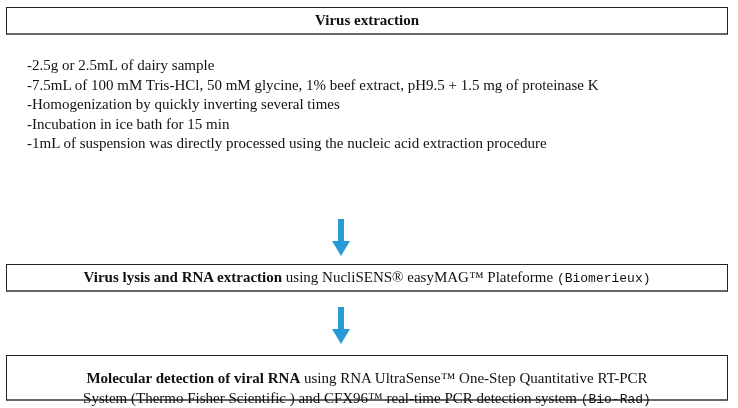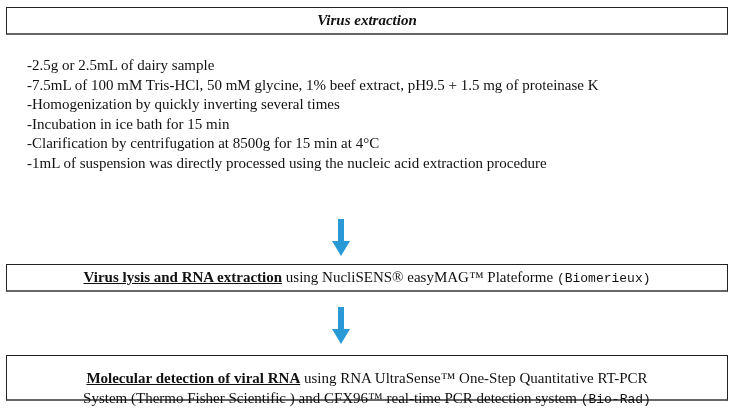--- a/index.html
+++ b/index.html
@@ -1,44 +1,43 @@
 <!DOCTYPE html>
 <html><head>
 <meta charset="utf-8">
 <style>
   html, body { margin:0; padding:0; background:#ffffff; }
   body { width:738px; height:408px; position:relative; overflow:hidden;
          font-family:"Liberation Serif","DejaVu Serif",serif; color:#111; }
   .box { position:absolute; left:6px; width:722px; border:1.5px solid #222;
          border-bottom:2px solid #666; box-sizing:border-box; text-align:center;
          background:#fff; }
-  .box1 { top:7px; height:28px; font-size:15px; line-height:25px; font-weight:bold;font-style:italic; }
+  .box1 { top:7px; height:28px; font-size:15px; line-height:25px; font-weight:bold; }
   .steps { position:absolute; left:27px; top:56px; font-size:15px; line-height:19.6px;font-family:Liberation Serif, serif; }
   .steps div { white-space:nowrap; }
   .box2 { top:264px; height:28px; font-size:15px; line-height:25px; }
   .box3 { top:355px; height:46px; font-size:15px; line-height:20px; padding-top:12px; }
-  b { font-weight:bold;text-decoration:underline; }
+  b { font-weight:bold; }
   .small { font-size:13px;font-family:Liberation Mono, monospace; }
   .arrow { position:absolute; width:20px; }
   .arrow1 { left:331px; top:219px; height:38px; }
   .arrow2 { left:331px; top:307px; height:38px; }
 </style>
 </head>
 <body>
 
 <div class="box box1">
   <span>Virus extraction</span>
 </div>
 
 <div class="steps">
   <div>-2.5g or 2.5mL of dairy sample</div>
   <div>-7.5mL of 100 mM Tris-HCl, 50 mM glycine, 1% beef extract, pH9.5 + 1.5 mg of proteinase K</div>
   <div>-Homogenization by quickly inverting several times</div>
   <div>-Incubation in ice bath for 15 min</div>
-  <div>-Clarification by centrifugation at 8500g for 15 min at 4°C</div>
   <div>-1mL of suspension was directly processed using the nucleic acid extraction procedure</div>
 </div>
 
 <svg class="arrow arrow1" viewBox="0 0 20 38">
   <rect x="7" y="0" width="6" height="24" fill="#2a9ad6"></rect>
   <polygon points="1,22 19,22 10,37" fill="#2a9ad6"></polygon>
 </svg>
 
 <div class="box box2">
   <b>Virus lysis and RNA extraction</b><span> using NucliSENS® easyMAG™ Plateforme </span><span class="small">(Biomerieux)</span>

